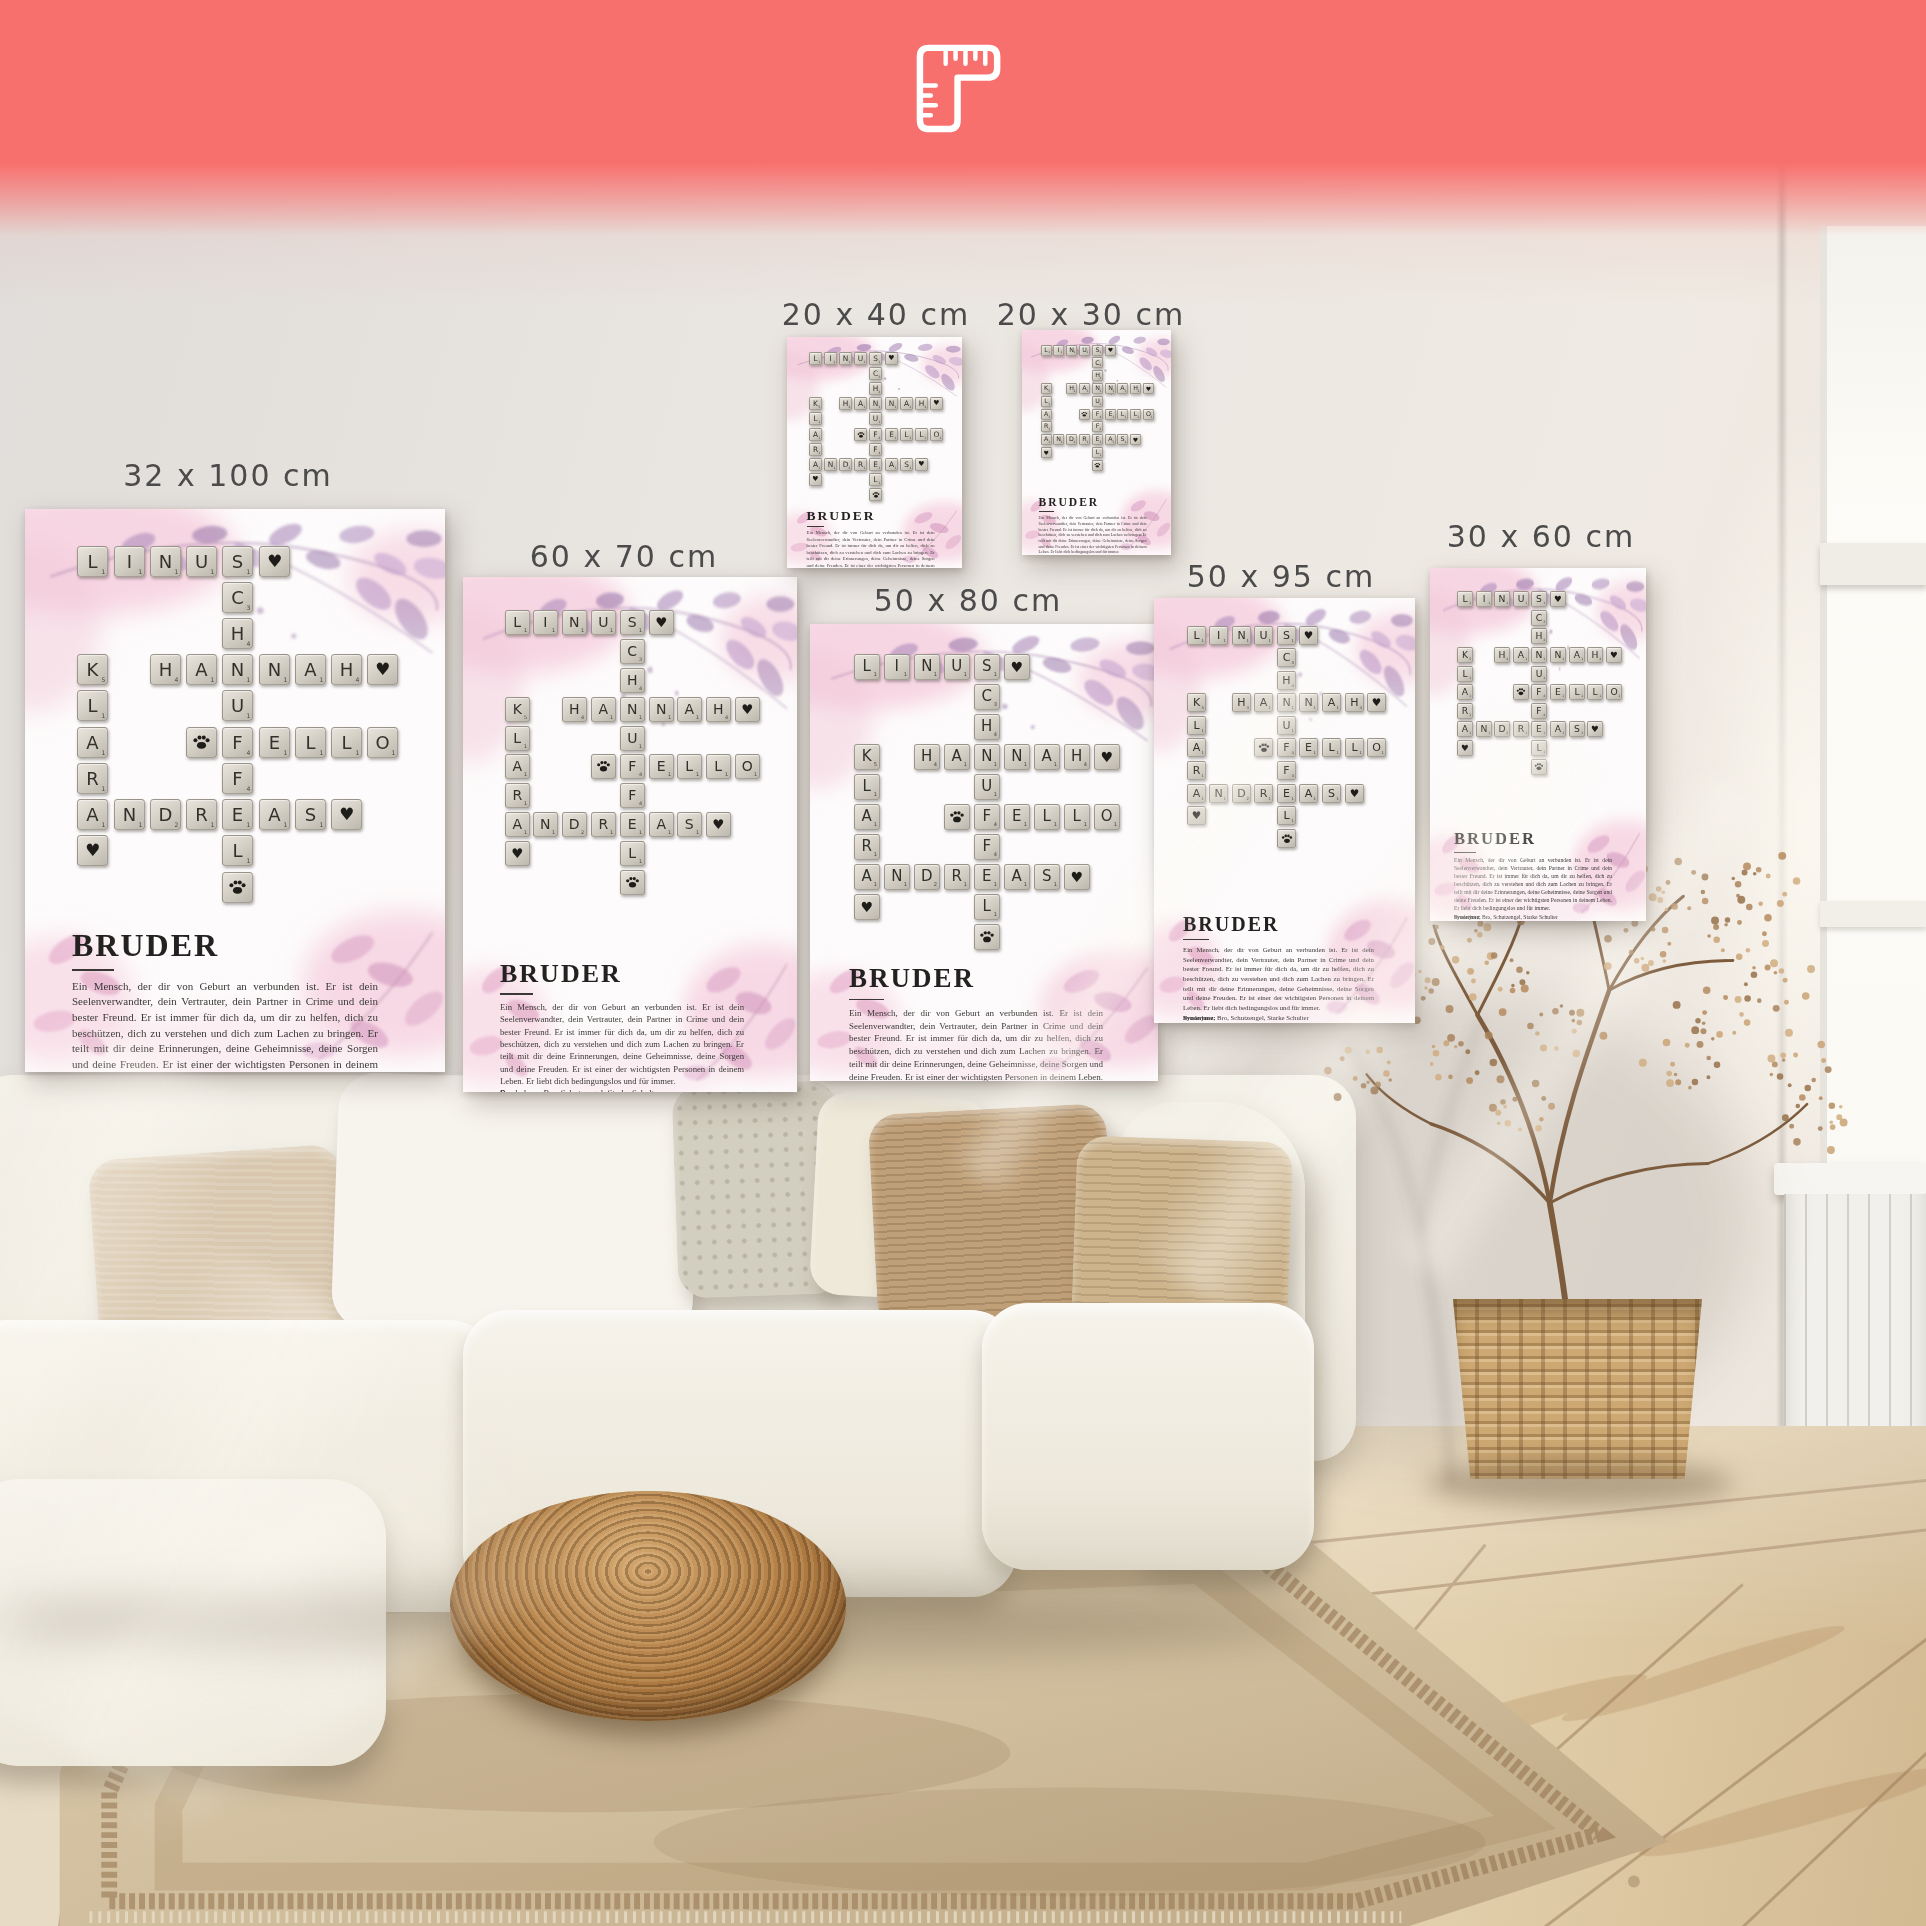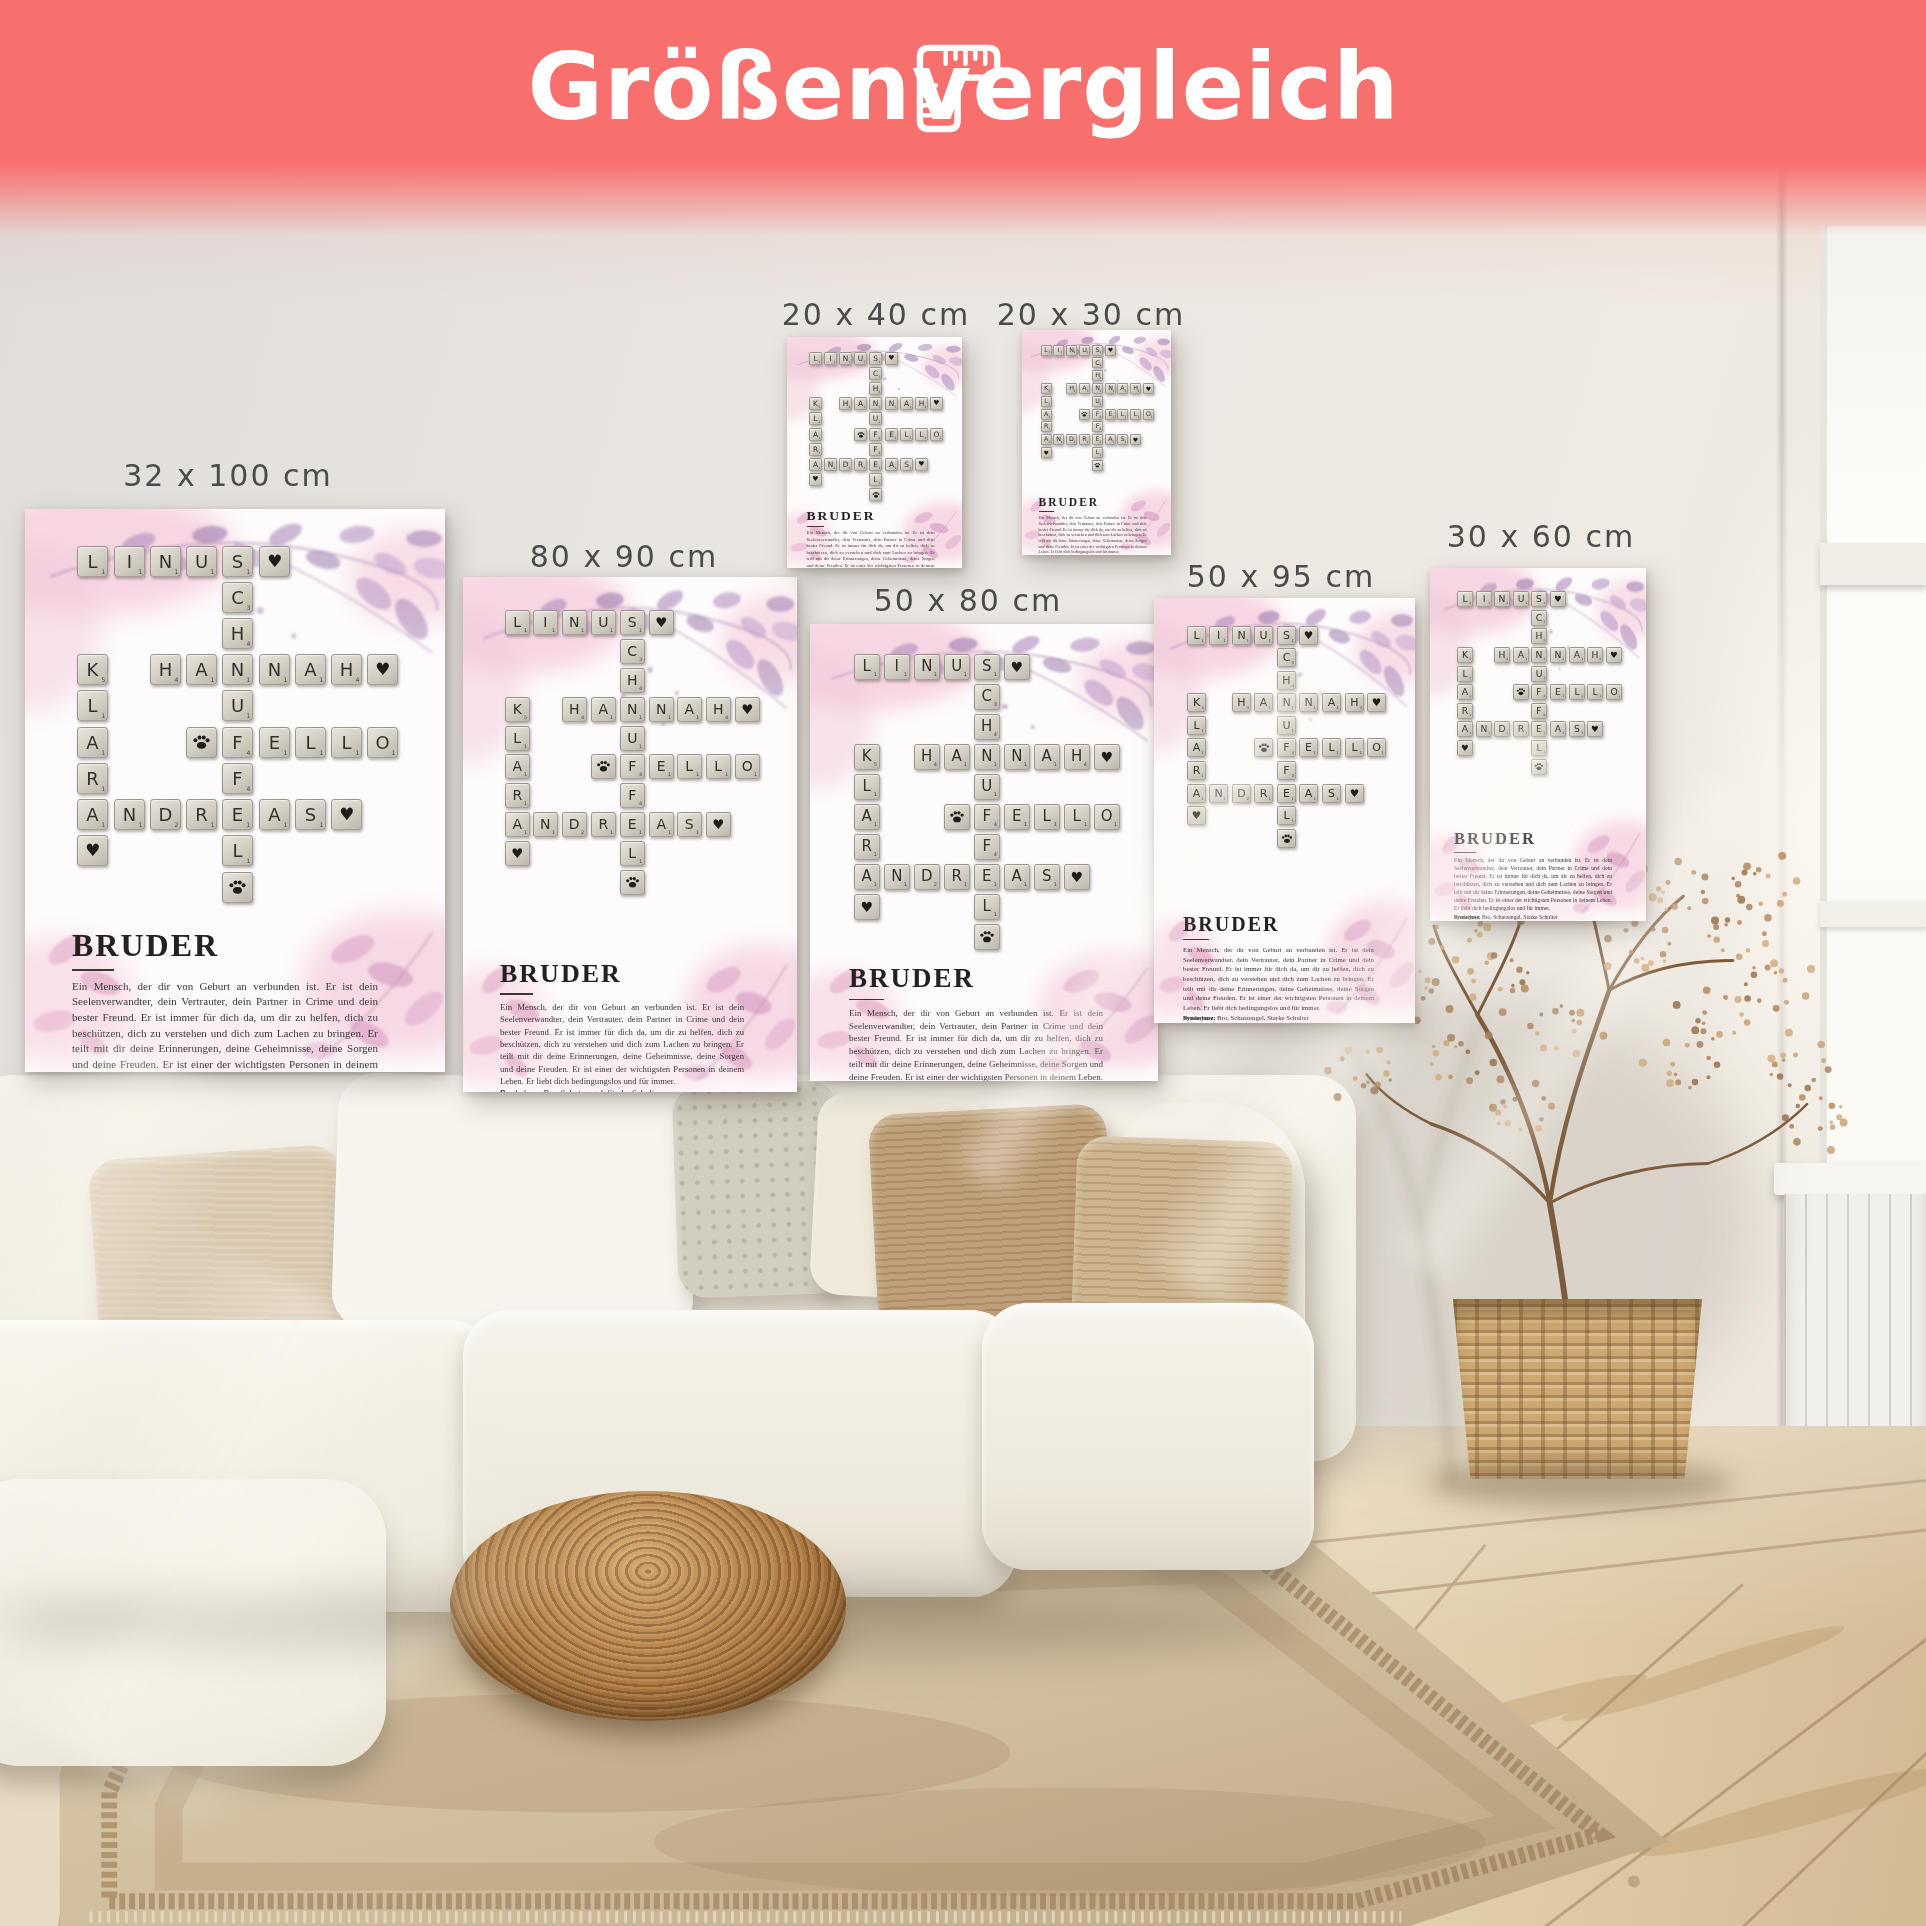--- a/index.html
+++ b/index.html
@@ -402,21 +402,21 @@
     <circle cx="12.4" cy="4.8" r="2.1"></circle>
               <circle cx="16.4" cy="7.6" r="2.1"></circle>
             </svg>
           </div>
           <div class="wordblock" style="left: 47px; top: 420px; width: 306px;">
             <div class="wb-head" style="position:static;font-size:32px">BRUDER</div>
             <div class="wb-rule" style="position:static;width:42px;height:1.7px;margin:8px 0"></div>
             <div class="wb-text" style="position:static;font-size:11px;line-height:1.42">Ein Mensch, der dir von Geburt an verbunden ist. Er ist dein Seelenverwandter, dein Vertrauter, dein Partner in Crime und dein bester Freund. Er ist immer für dich da, um dir zu helfen, dich zu beschützen, dich zu verstehen und dich zum Lachen zu bringen. Er teilt mit dir deine Erinnerungen, deine Geheimnisse, deine Sorgen und deine Freuden. Er ist einer der wichtigsten Personen in deinem Leben. Er liebt dich bedingungslos und für immer.</div>
           </div>
         </div>
-        <div class="size-label" style="left: 624px; top: 392px;">80 x 90 cm</div>
+        <div class="size-label" style="left: 624px; top: 392px;">60 x 70 cm</div>
         <div class="poster" style="left: 463px; top: 430px; width: 334px; height: 515px; background: var(--poster-bg-color);">
 <svg class="art" viewBox="0 0 100 133" preserveAspectRatio="none">
  <defs>
   <filter id="wb2" x="-60%" y="-60%" width="220%" height="220%">
                 <feGaussianBlur stdDeviation="3"></feGaussianBlur>
               </filter>
   <filter id="wb1" x="-60%" y="-60%" width="220%" height="220%">
                 <feGaussianBlur stdDeviation="0.35"></feGaussianBlur>
               </filter>
  </defs>
@@ -2021,17 +2021,16 @@
             <line x1="42" y1="12" x2="42" y2="21"></line>
           <line x1="52" y1="12" x2="52" y2="26"></line>
             <line x1="62" y1="12" x2="62" y2="21"></line>
           <line x1="72" y1="12" x2="72" y2="26"></line>
           <line x1="8" y1="48" x2="22" y2="48"></line>
             <line x1="8" y1="58" x2="17" y2="58"></line>
           <line x1="8" y1="68" x2="22" y2="68"></line>
             <line x1="8" y1="78" x2="17" y2="78"></line>
         </g>
       </svg>
-      <div class="banner-title">Größenvergleich</div>
     </div>
   </div>
 </div>
 
 
 </body></html>

